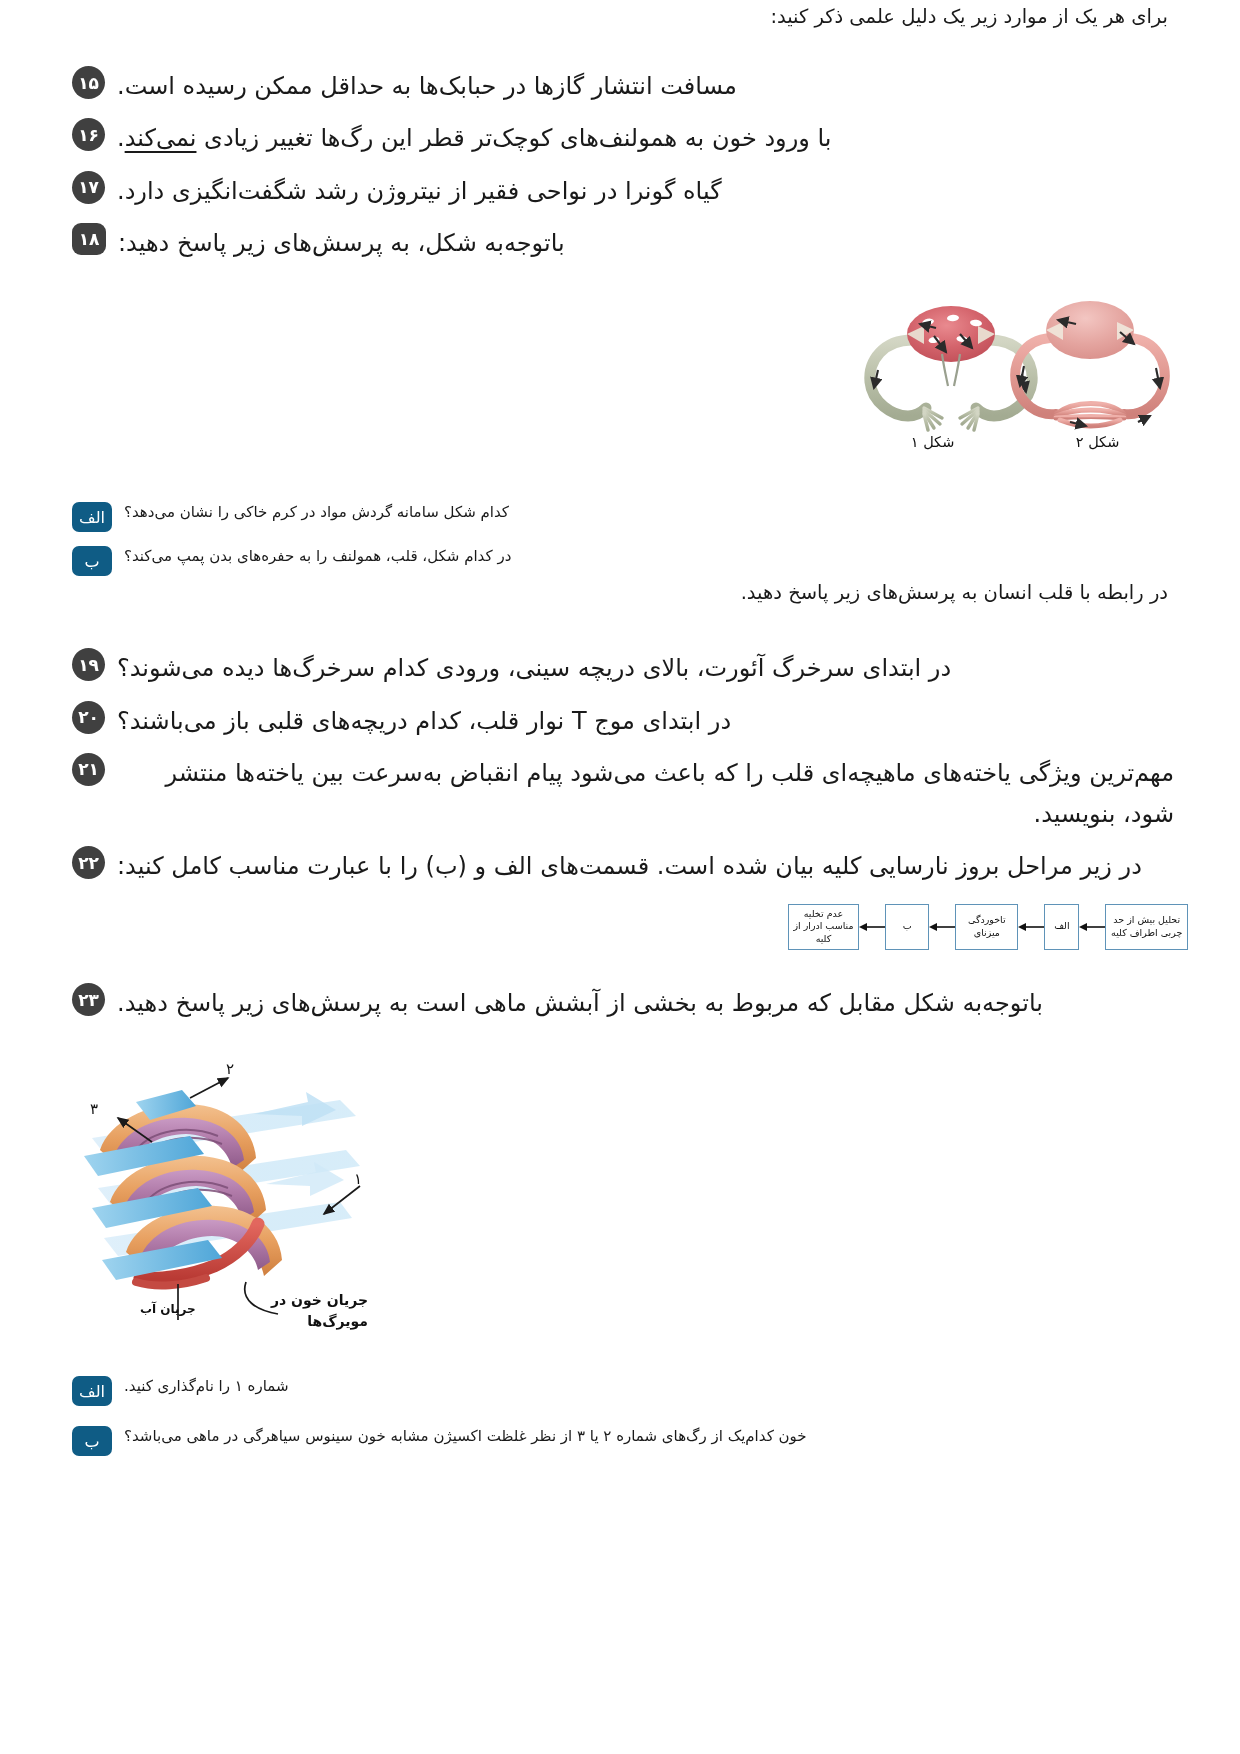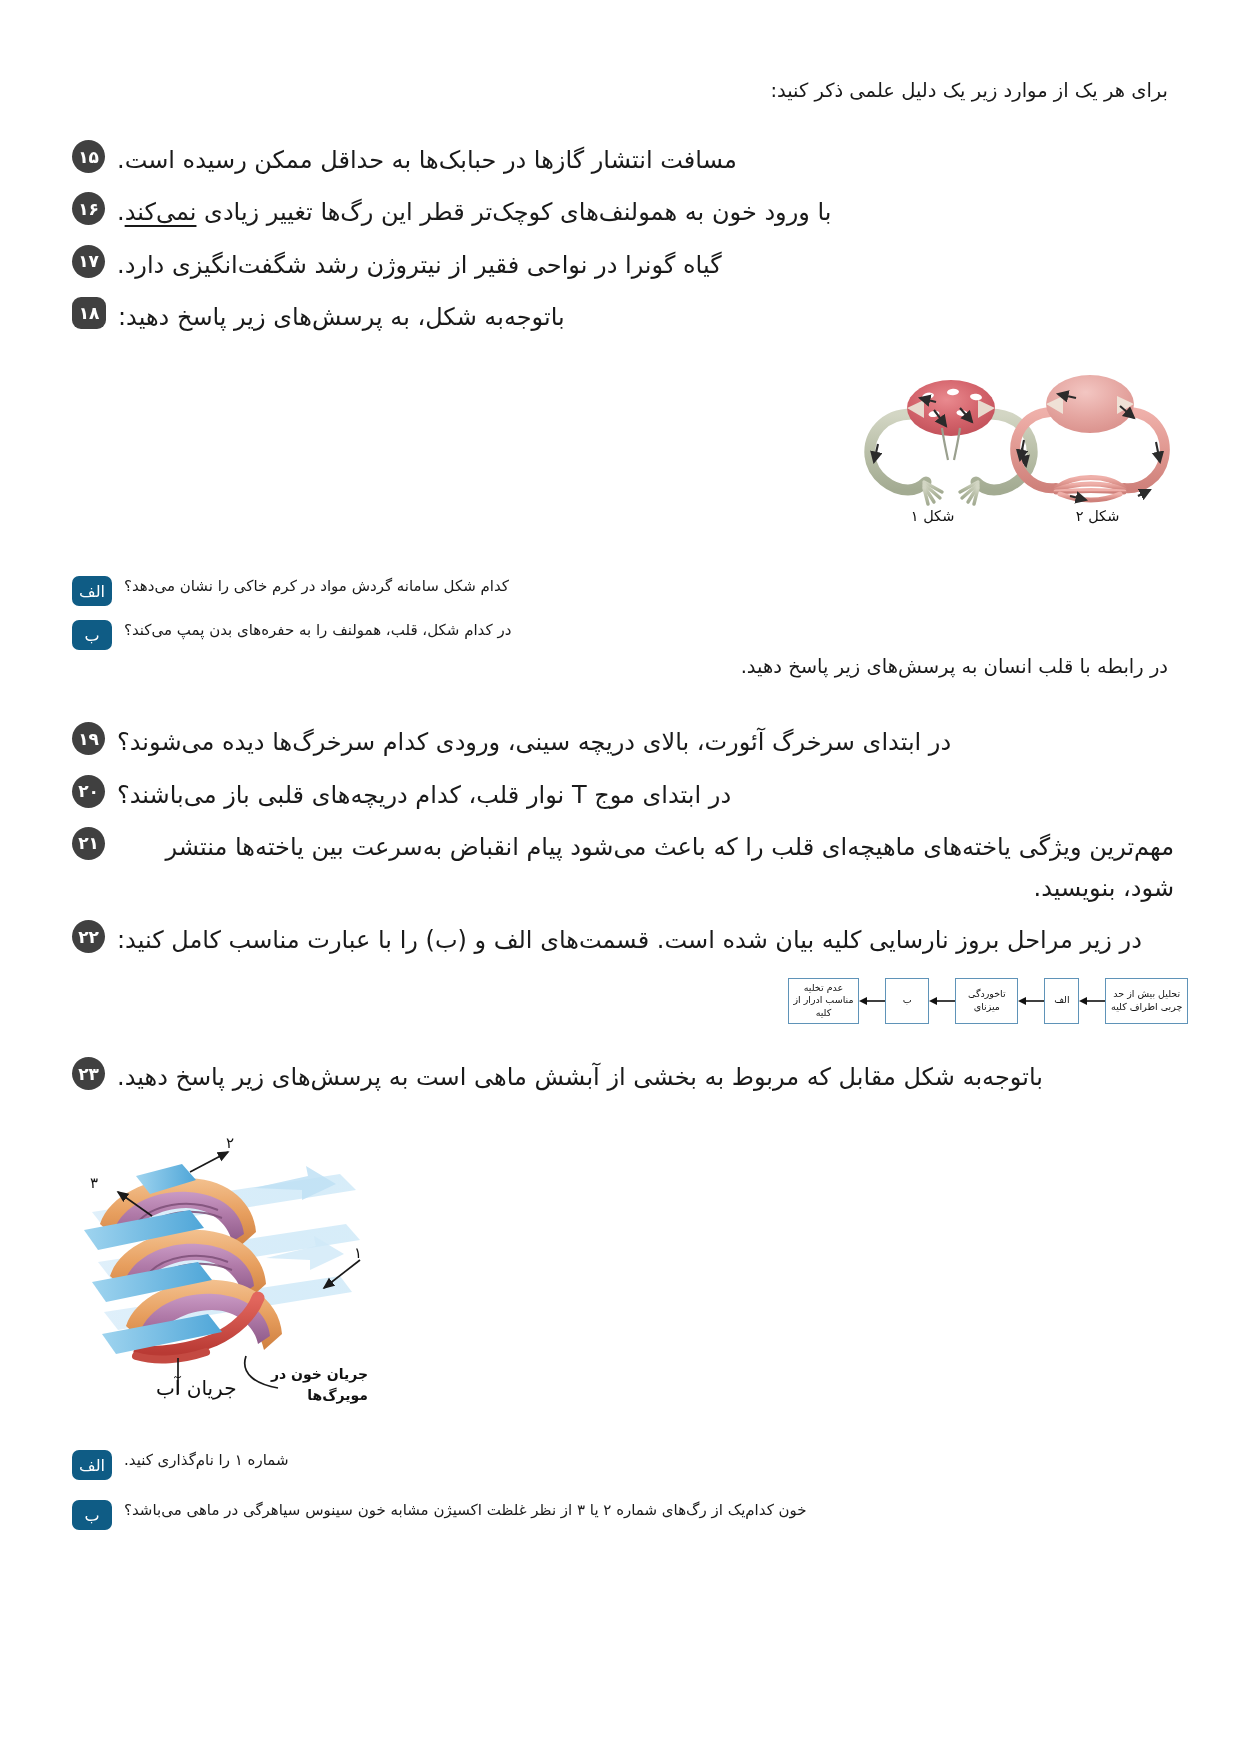--- a/index.html
+++ b/index.html
@@ -172,21 +172,21 @@
     position: relative;
     margin-top: 14px;
     height: 290px;
   }
 </style>
 </head>
 <body>
 
 <div class="page">
 
-  <div class="intro-line" style="margin-top:74px;">برای هر یک از موارد زیر یک دلیل علمی ذکر کنید:</div>
+  <div class="intro-line" style="">برای هر یک از موارد زیر یک دلیل علمی ذکر کنید:</div>
 
   <div class="q-row" style="margin-top:32px;">
     <div class="q-text">مسافت انتشار گازها در حبابک‌ها به حداقل ممکن رسیده است.</div>
     <div class="badge circle">۱۵</div>
   </div>
 
   <div class="q-row" style="margin-top:10px;">
     <div class="q-text"><span>با ورود خون به همولنف‌های کوچک‌تر قطر این رگ‌ها تغییر زیادی </span><u>نمی‌کند</u><span>.</span></div>
     <div class="badge circle">۱۶</div>
   </div>
@@ -458,21 +458,21 @@
       <g stroke="#1a1a1a" stroke-width="1.7" fill="none">
         <path d="M138 246 L 138 282"></path>
         <path d="M206 244 C 200 262, 216 272, 238 276"></path>
       </g>
 
       <text x="194" y="36" font-size="15" fill="#111" font-family="'DejaVu Sans', sans-serif">۲</text>
       <text x="58" y="76" font-size="15" fill="#111" font-family="'DejaVu Sans', sans-serif">۳</text>
       <text x="322" y="146" font-size="15" fill="#111" font-family="'DejaVu Sans', sans-serif">۱</text>
     </svg>
 
-    <div style="position:absolute; left:140px; top:264px; font-size:20px; color:#111; font-weight:400;margin-left:16px;">جریان آب</div>
+    <div style="position:absolute; left:140px; top:264px; font-size:12px; color:#111; font-weight:700;">جریان آب</div>
     <div style="position:absolute; left:252px; top:252px; width:116px; font-size:14px; color:#111; line-height:1.45; font-weight:700;">جریان خون در مویرگ‌ها</div>
   </div>
 
   <div class="sub-row" style="margin-top:46px;">
     <div class="sub-text">شماره ۱ را نام‌گذاری کنید.</div>
     <div class="sub-badge">الف</div>
   </div>
 
   <div class="sub-row" style="margin-top:18px;">
     <div class="sub-text">خون کدام‌یک از رگ‌های شماره ۲ یا ۳ از نظر غلظت اکسیژن مشابه خون سینوس سیاهرگی در ماهی می‌باشد؟</div>

